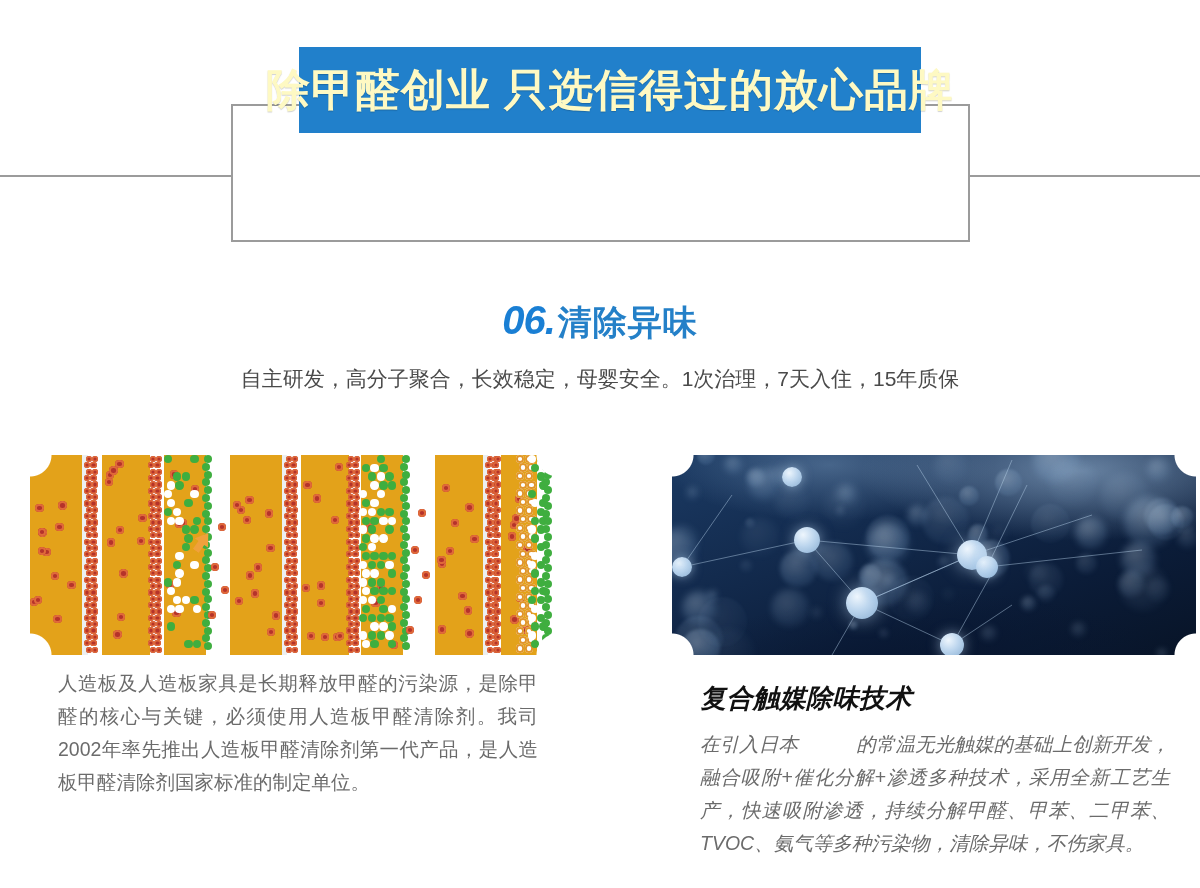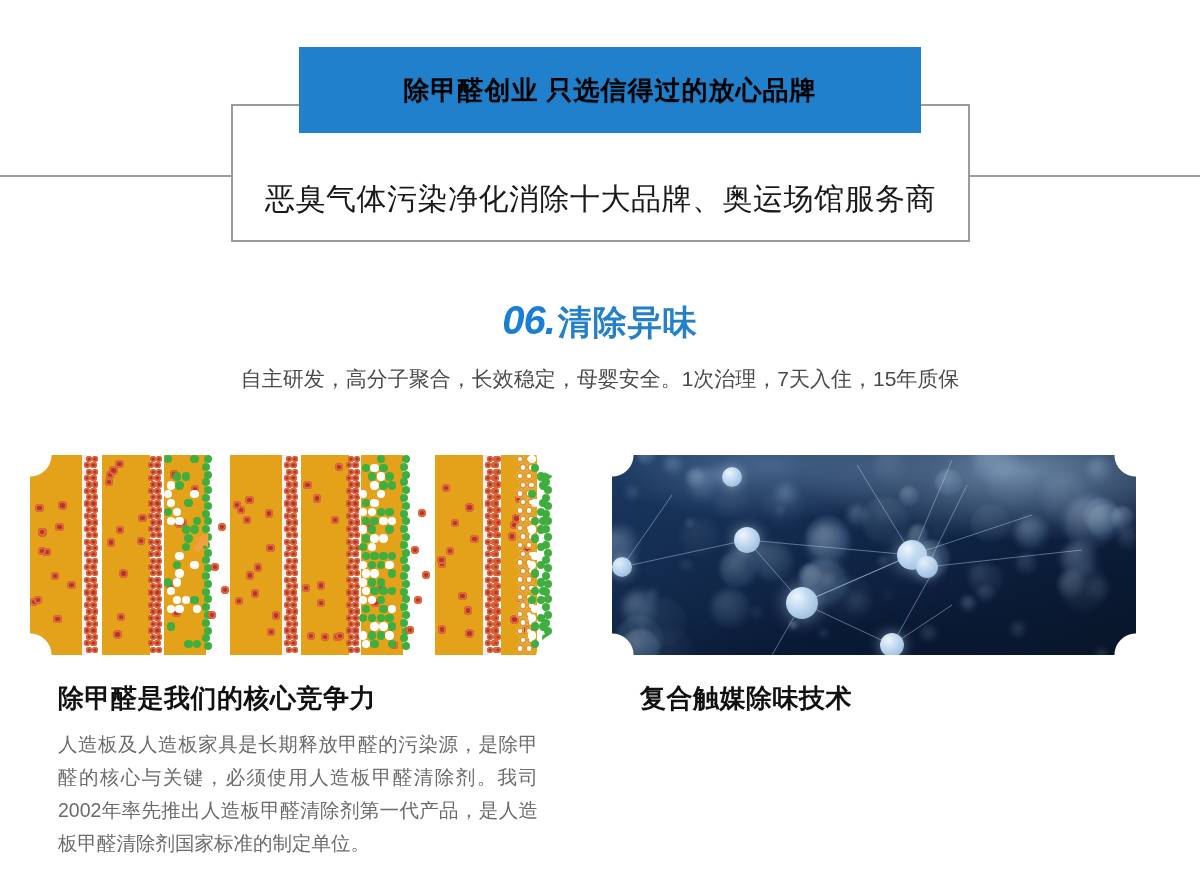--- a/index.html
+++ b/index.html
@@ -63,23 +63,23 @@
     left: 299px;
     top: 47px;
     width: 622px;
     height: 86px;
     background: #2180cb;
     display: flex;
     align-items: center;
     justify-content: center;
   }
   .header-banner-text {
-    font-size: 26px;
+    font-size: 44px;
     font-weight: bold;
-    color: #000000;
+    color: #fef9c3;
     letter-spacing: 1px;
     white-space: nowrap;
     text-shadow: 0 1px 1px rgba(0,0,0,0.18);
   }
 
   
   .section-title {
     position: absolute;
     left: 0;
     top: 298px;
@@ -119,21 +119,21 @@
     left: 0;
     top: 455px;
     width: 1200px;
     height: 433px;
   }
   .card {
     position: absolute;
     top: 0;
   }
   .card-left  { left: 30px;  width: 528px; }
-  .card-right { left: 612px; width: 524px; }
+  .card-right { left: 672px; width: 524px; font-style: italic; }
 
   .thumb {
     position: relative;
     width: 100%;
     height: 200px;
     overflow: hidden;
     
     -webkit-mask-image:
       radial-gradient(circle 22px at 0 0,     transparent 0 21px, #000 22px),
       radial-gradient(circle 22px at 100% 0,  transparent 0 21px, #000 22px),
@@ -188,21 +188,20 @@
   }
   .mol-art svg { position: absolute; inset: 0; width: 100%; height: 100%; }
   .blob { position: absolute; border-radius: 50%; }
 </style>
 </head>
 <body>
 
 <div class="header-zone">
   <div class="header-rule"></div>
   <div class="header-box"></div>
-  <div class="header-subtitle">恶臭气体污染净化消除十大品牌、奥运场馆服务商</div>
   <div class="header-banner">
     <span class="header-banner-text">除甲醛创业  只选信得过的放心品牌</span>
   </div>
 </div>
 
 <div class="section-title">
   <span class="section-num">06.</span><span class="section-name">清除异味</span>
 </div>
 <div class="section-sub">自主研发，高分子聚合，长效稳定，母婴安全。1次治理，7天入住，15年质保</div>
 
@@ -905,21 +904,20 @@
           <div class="free-dot" style="left: 512px; top: 132.6px; height: 8px; width: 8px; background: rgb(63, 174, 63);"></div>
           <div class="free-dot" style="left: 514px; top: 140.4px; height: 8px; width: 8px; background: rgb(63, 174, 63);"></div>
           <div class="free-dot" style="left: 512px; top: 148.2px; height: 8px; width: 8px; background: rgb(63, 174, 63);"></div>
           <div class="free-dot" style="left: 514px; top: 156px; height: 8px; width: 8px; background: rgb(63, 174, 63);"></div>
           <div class="free-dot" style="left: 512px; top: 163.8px; height: 8px; width: 8px; background: rgb(63, 174, 63);"></div>
           <div class="free-dot" style="left: 514px; top: 171.6px; height: 8px; width: 8px; background: rgb(63, 174, 63);"></div>
           <div class="free-dot" style="left: 512px; top: 179.4px; height: 8px; width: 8px; background: rgb(63, 174, 63);"></div>
           <div class="free-dot" style="left: 514px; top: 187.2px; height: 8px; width: 8px; background: rgb(63, 174, 63);"></div>
         </div>
     </div>
-    <div class="card-title">除甲醛是我们的核心竞争力</div>
     <div class="card-body">人造板及人造板家具是长期释放甲醛的污染源，是除甲醛的核心与关键，必须使用人造板甲醛清除剂。我司2002年率先推出人造板甲醛清除剂第一代产品，是人造板甲醛清除剂国家标准的制定单位。</div>
   </div>
 
   <div class="card card-right">
     <div class="thumb">
       <div class="mol-art" id="mol-art">
         <svg viewBox="0 0 524 200" preserveAspectRatio="none">
           <g stroke="#b9d2ea" stroke-opacity="0.5" stroke-width="0.9" fill="none">
             <path d="M135 85 L300 100 L190 148 Z"></path>
             <path d="M190 148 L300 100 L315 112"></path>
@@ -1009,14 +1007,15 @@
           <div class="blob" style="left: 207.083px; top: 173.982px; width: 9.52978px; height: 9.52978px; background: radial-gradient(circle at 40% 35%, rgba(222, 238, 252, 0.15) 0%, rgba(150, 190, 230, 0.09) 55%, rgba(120, 165, 210, 0) 100%); filter: blur(2.55588px);"></div>
           <div class="blob" style="left: 376.889px; top: 3.45798px; width: 48.1781px; height: 48.1781px; background: radial-gradient(circle at 40% 35%, rgba(222, 238, 252, 0.09) 0%, rgba(150, 190, 230, 0.055) 55%, rgba(120, 165, 210, 0) 100%); filter: blur(3.16385px);"></div>
           <div class="blob" style="left: 475.192px; top: 2.98755px; width: 22.5447px; height: 22.5447px; background: radial-gradient(circle at 40% 35%, rgba(222, 238, 252, 0.25) 0%, rgba(150, 190, 230, 0.153) 55%, rgba(120, 165, 210, 0) 100%); filter: blur(3.61118px);"></div>
           <div class="blob" style="left: 195.202px; top: 67.024px; width: 43.302px; height: 43.302px; background: radial-gradient(circle at 40% 35%, rgba(222, 238, 252, 0.204) 0%, rgba(150, 190, 230, 0.12) 55%, rgba(120, 165, 210, 0) 100%); filter: blur(4.00442px);"></div>
           <div class="blob" style="left: 399.326px; top: 167.032px; width: 15.0095px; height: 15.0095px; background: radial-gradient(circle at 40% 35%, rgba(222, 238, 252, 0.18) 0%, rgba(150, 190, 230, 0.11) 55%, rgba(120, 165, 210, 0) 100%); filter: blur(3.14581px);"></div>
           <div class="blob" style="left: 75.9052px; top: 12.9794px; width: 31.9587px; height: 31.9587px; background: radial-gradient(circle at 40% 35%, rgba(222, 238, 252, 0.235) 0%, rgba(150, 190, 230, 0.14) 55%, rgba(120, 165, 210, 0) 100%); filter: blur(3.81197px);"></div>
           <div class="blob" style="left: 499.265px; top: 50.8262px; width: 21.8036px; height: 21.8036px; background: radial-gradient(circle at 40% 35%, rgba(222, 238, 252, 0.23) 0%, rgba(150, 190, 230, 0.137) 55%, rgba(120, 165, 210, 0) 100%); filter: blur(1.19157px);"></div>
         </div>
     </div>
     <div class="card-title">复合触媒除味技术</div>
+    <div class="card-body"><span>在引入日本</span><span class="gap-blank"></span><span>的常温无光触媒的基础上创新开发，融合吸附+催化分解+渗透多种技术，采用全新工艺生产，快速吸附渗透，持续分解甲醛、甲苯、二甲苯、TVOC、氨气等多种污染物，清除异味，不伤家具。</span></div>
   </div>
 </div>
 
 </body></html>

